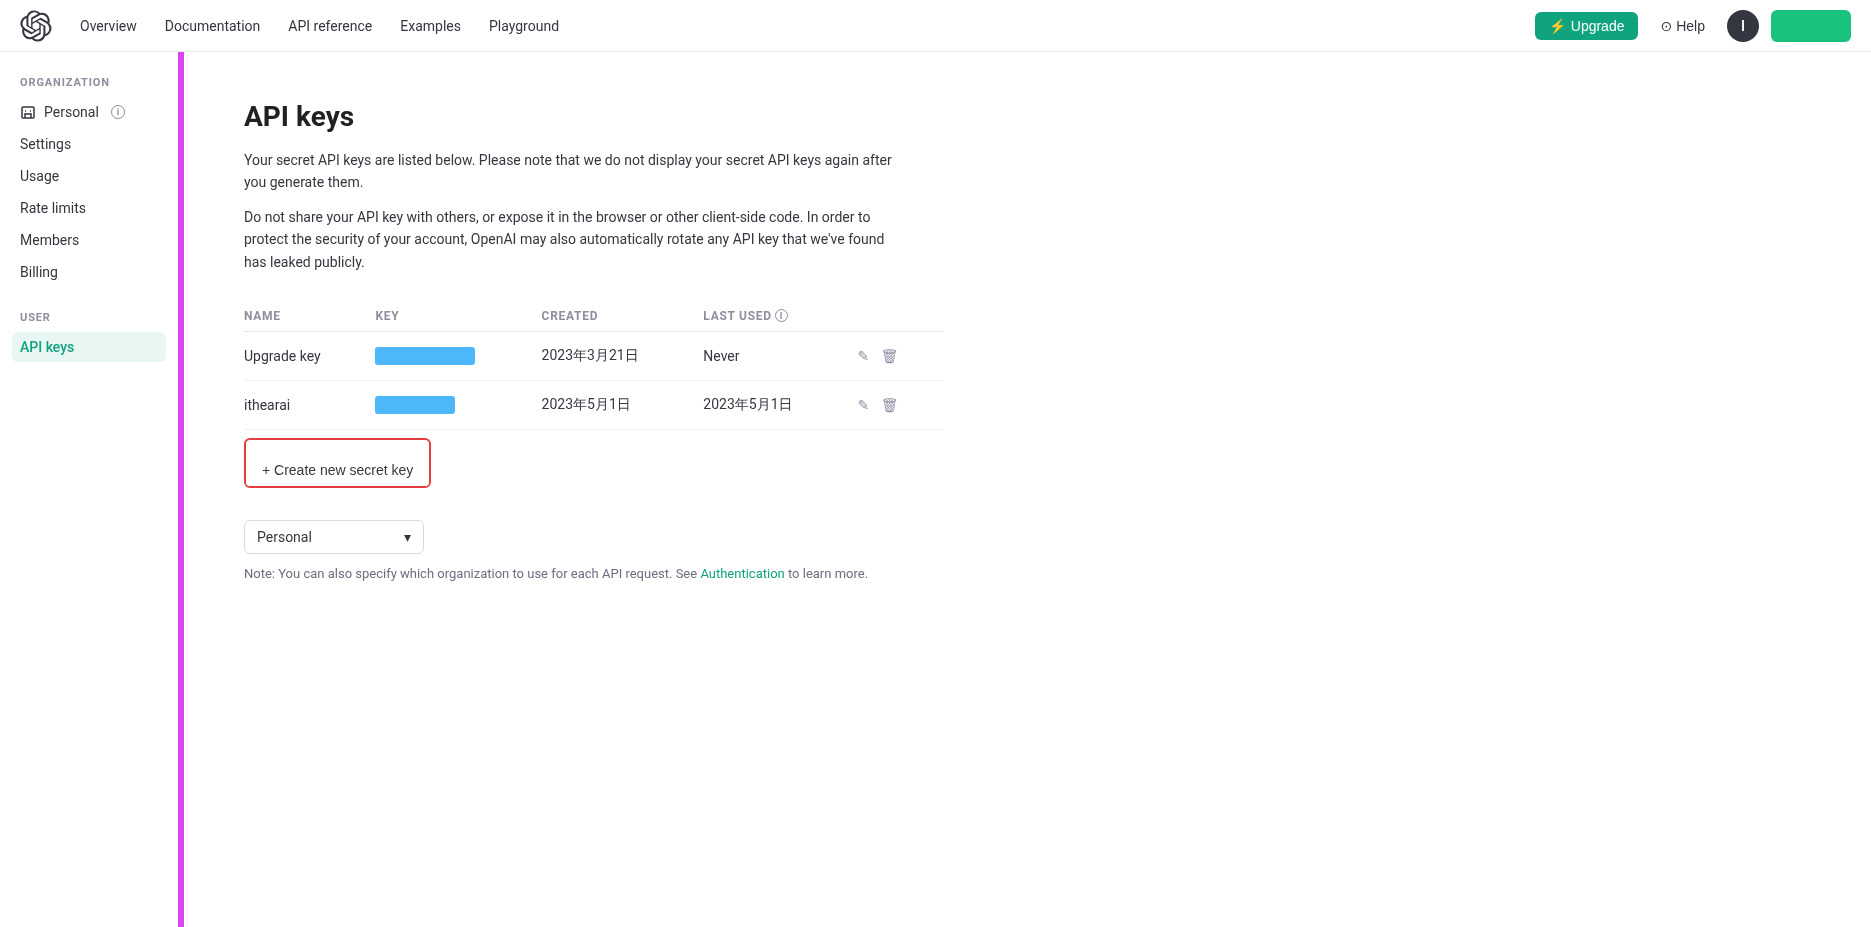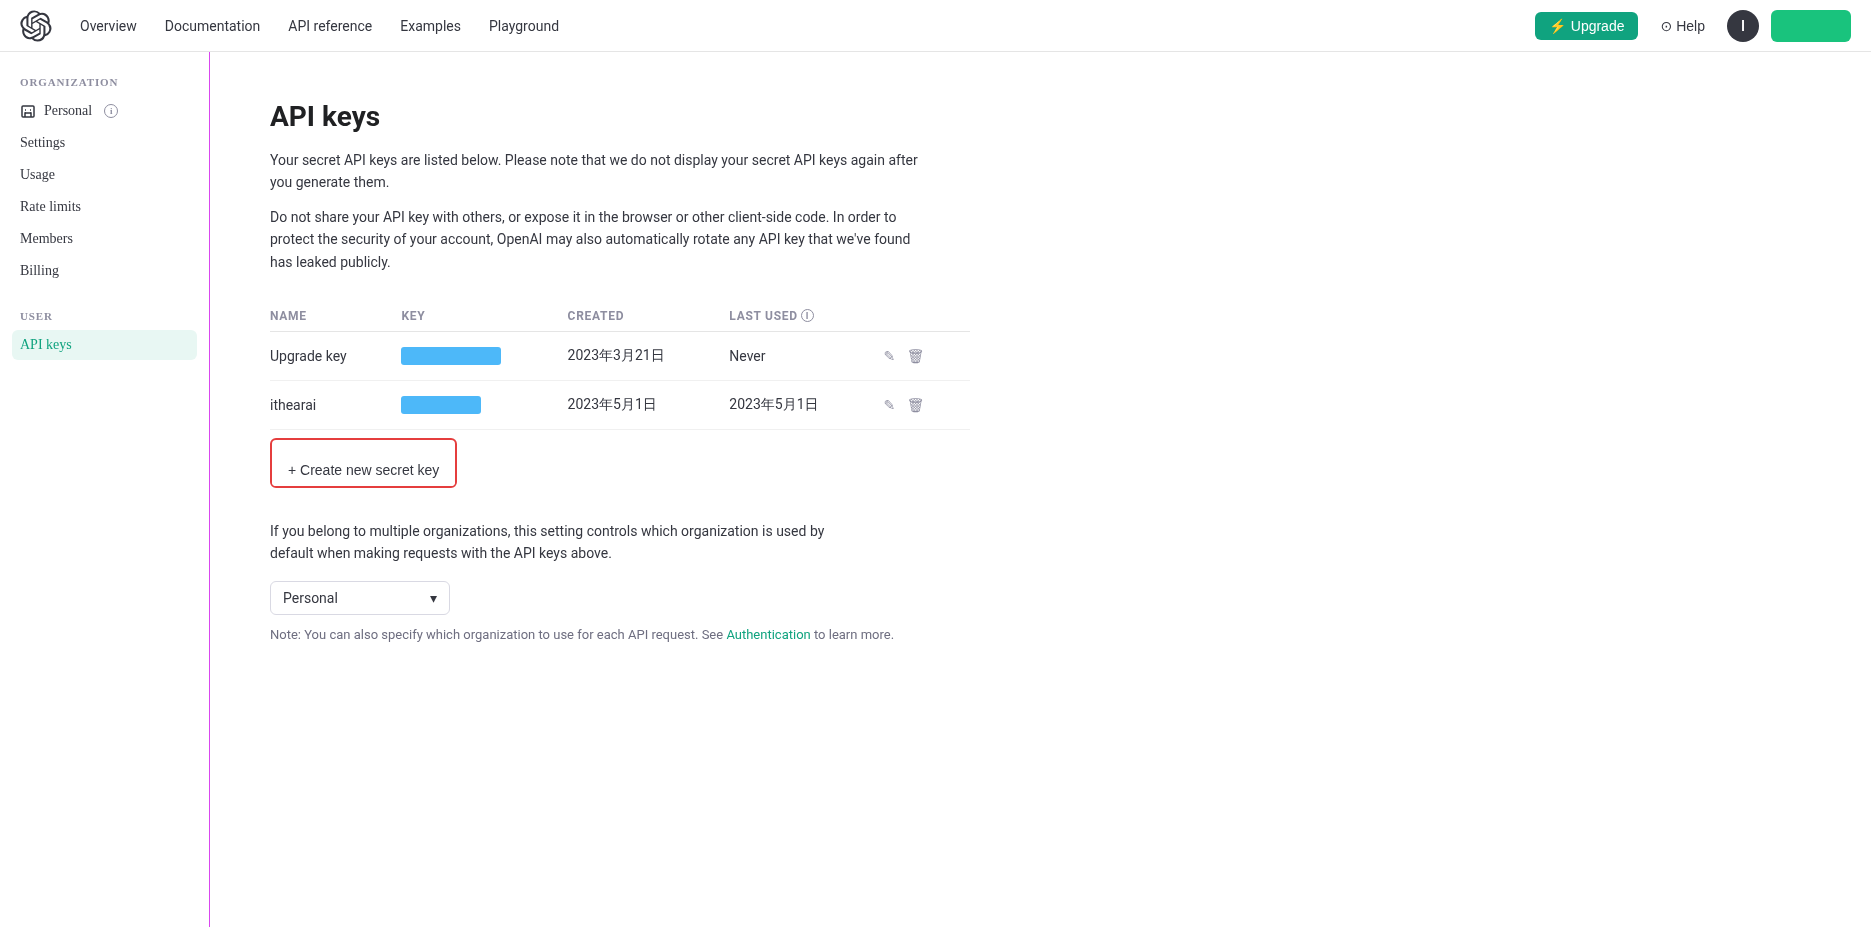--- a/index.html
+++ b/index.html
@@ -32,23 +32,22 @@
     }
     .account-btn {
       width: 80px; height: 32px; border-radius: 6px; background: #19c37d; border: none; cursor: pointer;
     }
 
     
     .layout { display: flex; margin-top: 52px; height: calc(927px - 52px); }
 
     
     .sidebar {
-      width: 210px; flex-shrink: 0; padding: 24px 12px; border-right: 1px solid #d946ef;
+      width: 184px; flex-shrink: 0; padding: 24px 12px; border-right: 6px solid #d946ef;
       overflow-y: auto;
-      font-family: Liberation Serif, serif;
     }
     .sidebar-section-label {
       font-size: 11px; font-weight: 700; text-transform: uppercase; color: #8e8ea0;
       letter-spacing: 0.08em; padding: 0 8px; margin-bottom: 8px;
     }
     .sidebar-item {
       display: flex; align-items: center; gap: 8px; padding: 7px 8px; border-radius: 6px;
       cursor: pointer; font-size: 14px; color: #353740; margin-bottom: 2px;
     }
     .sidebar-item.active { background: #e8f7f3; color: #10a37f; font-weight: 500; }
@@ -213,21 +212,20 @@
             <button class="action-icon" title="Delete">🗑</button>
           </td>
         </tr>
       </tbody>
     </table>
 
     <div class="create-key-btn-wrap">
       <button class="create-key-btn">+ Create new secret key</button>
     </div>
 
-    <p class="section-desc">If you belong to multiple organizations, this setting controls which organization is used by default when making requests with the API keys above.</p>
 
     <div class="org-select">
       <span>Personal</span>
       <span>▾</span>
     </div>
 
     <p class="note-text">
       <span>Note: You can also specify which organization to use for each API request. See </span><a class="note-link">Authentication</a><span> to learn more.</span>
     </p>
   </main>

